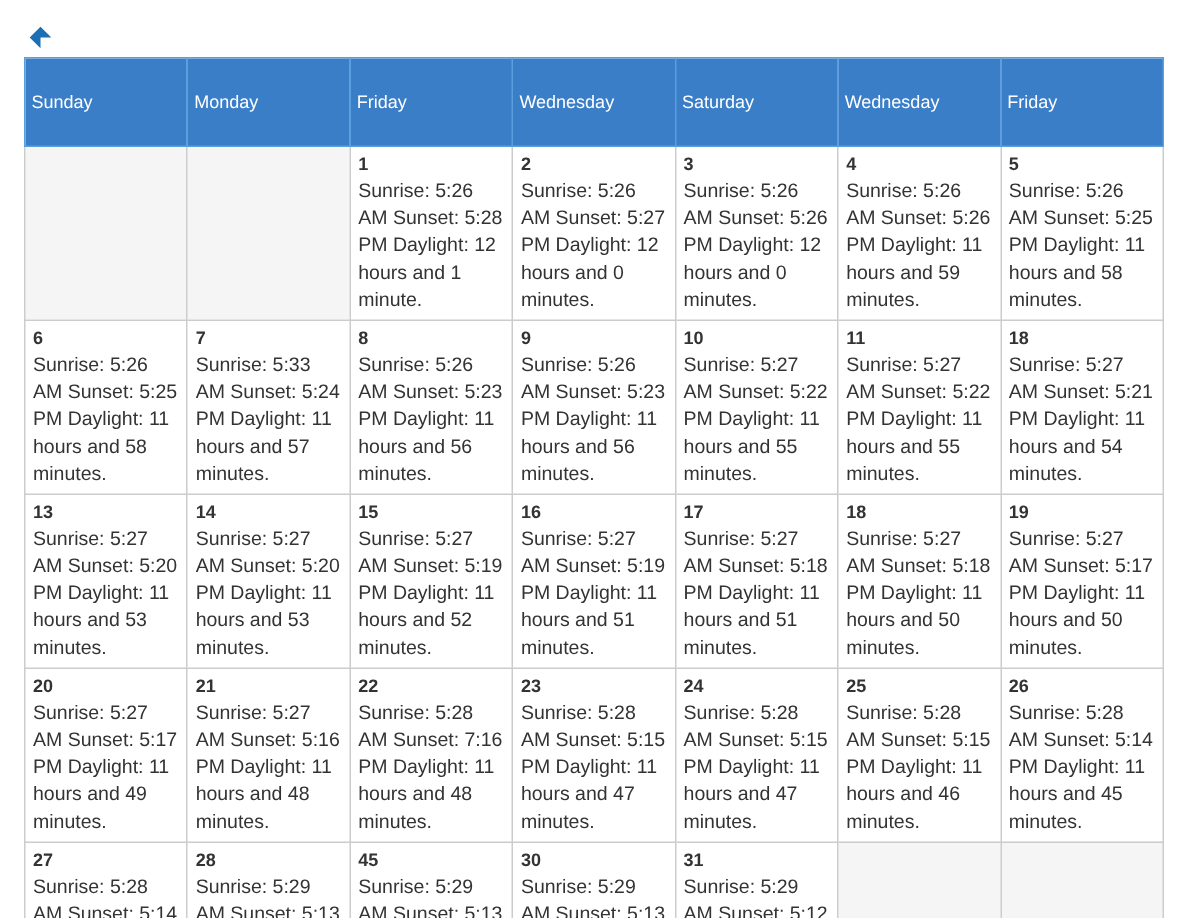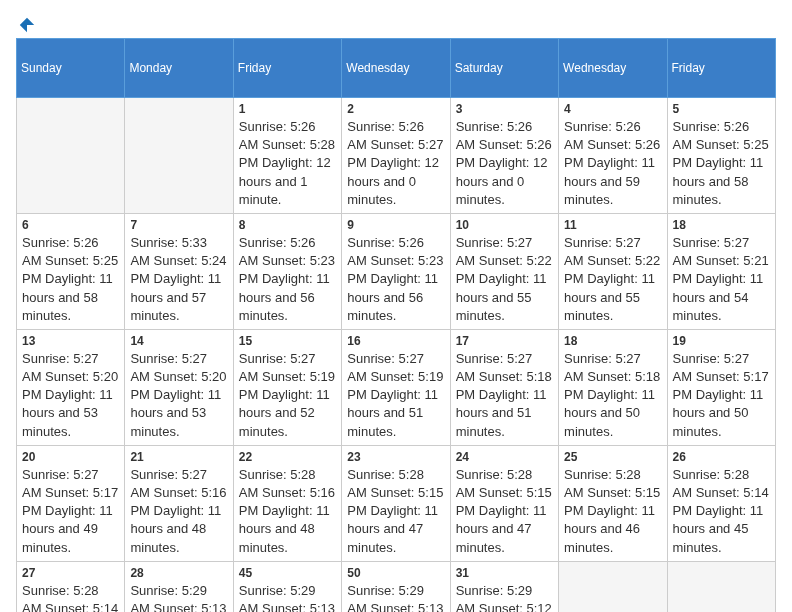--- a/index.html
+++ b/index.html
@@ -272,21 +272,21 @@
         <td>
           <span class="day-num">21</span>
           <div class="cell-info">Sunrise: 5:27 AM
 Sunset: 5:16 PM
 Daylight: 11 hours
 and 48 minutes.</div>
         </td>
         <td>
           <span class="day-num">22</span>
           <div class="cell-info">Sunrise: 5:28 AM
-Sunset: 5:16 PM
+Sunset: 7:16 PM
 Daylight: 11 hours
 and 48 minutes.</div>
         </td>
         <td>
           <span class="day-num">23</span>
           <div class="cell-info">Sunrise: 5:28 AM
 Sunset: 5:15 PM
 Daylight: 11 hours
 and 47 minutes.</div>
         </td>
@@ -328,21 +328,21 @@
 and 44 minutes.</div>
         </td>
         <td>
           <span class="day-num">45</span>
           <div class="cell-info">Sunrise: 5:29 AM
 Sunset: 5:13 PM
 Daylight: 11 hours
 and 44 minutes.</div>
         </td>
         <td>
-          <span class="day-num">50</span>
+          <span class="day-num">30</span>
           <div class="cell-info">Sunrise: 5:29 AM
 Sunset: 5:13 PM
 Daylight: 11 hours
 and 43 minutes.</div>
         </td>
         <td>
           <span class="day-num">31</span>
           <div class="cell-info">Sunrise: 5:29 AM
 Sunset: 5:12 PM
 Daylight: 11 hours

